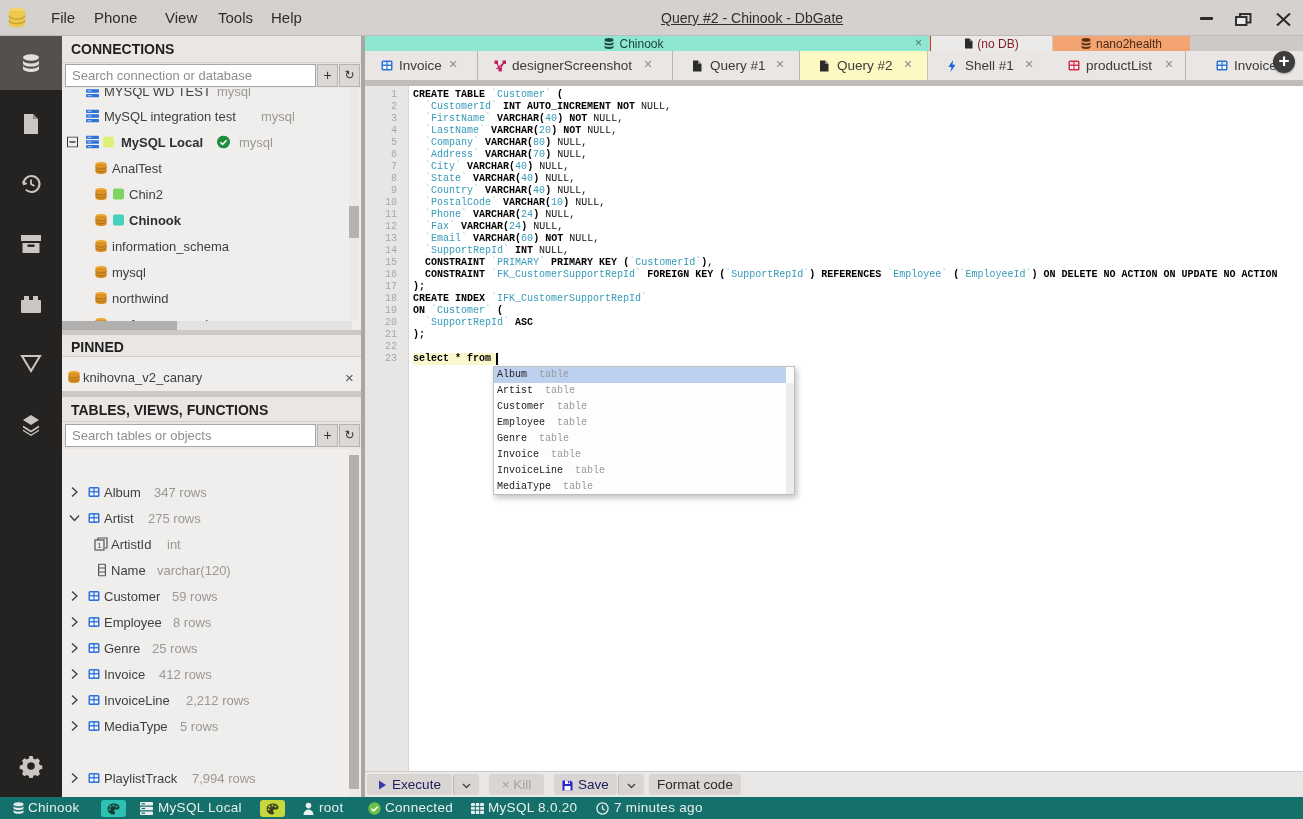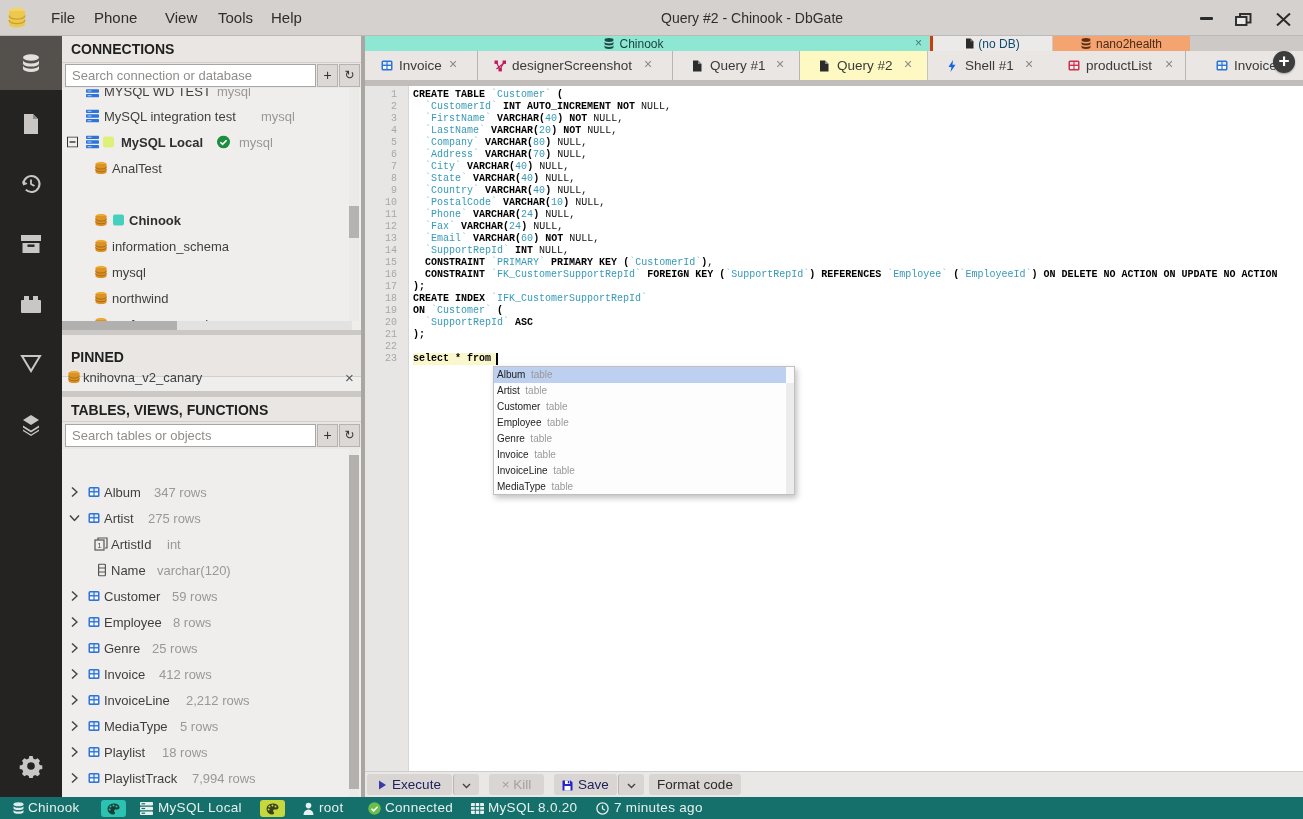--- a/index.html
+++ b/index.html
@@ -2,21 +2,21 @@
 <html><head>
 <meta charset="utf-8">
 <style>
   * { margin:0; padding:0; box-sizing:border-box; }
   html,body { width:1303px; height:819px; overflow:hidden; }
   body { font-family:"Liberation Sans",sans-serif; position:relative; background:#fff; }
   .abs { position:absolute; }
   
   #titlebar { left:0; top:0; width:1303px; height:36px; background:#d5d1ce; border-bottom:1px solid #bdb9b6; }
   .menuitem { position:absolute; top:0; height:36px; line-height:36px; font-size:15px; color:#2e2e2e; }
-  #wintitle { position:absolute; left:661px; top:0; height:36px; line-height:36px; font-size:14px; color:#2e2e2e; }
+  #wintitle { position:absolute; left:661px; top:0; height:36px; line-height:36px; font-size:14px; color:#2e2e2e;text-decoration:underline; }
   
   #iconbar { left:0; top:36px; width:62px; height:761px; background:#252321; }
   .ibicon { position:absolute; left:0; width:62px; height:56px; display:flex; align-items:center; justify-content:center; }
   
   #leftpanel { left:62px; top:36px; width:299px; height:761px; background:#f0eeec; overflow:hidden; }
   .phead { position:absolute; left:0; width:299px; background:#e9e6e3; border-bottom:1px solid #d2cfcd; border-top:1px solid #c8c5c3; font-weight:bold; font-size:14px; color:#1f1f1f; padding-left:9px; display:flex; align-items:center; }
   .searchrow { position:absolute; left:0; width:299px; height:25px; background:#e9e6e3; }
   .sinput { position:absolute; left:3px; top:1px; width:251px; height:23px; background:#fff; border:1px solid #a8a6a4; font-size:13px; color:#8f8d8b; line-height:21px; padding-left:6px; }
   .sbtn { position:absolute; top:1px; width:21px; height:23px; background:#dbd8d6; border:1px solid #b5b3b1; color:#333; text-align:center; line-height:21px; font-size:14px; }
   .row { position:absolute; left:0; width:299px; height:26px; }
@@ -212,20 +212,29 @@
     <div class="rowc rgray" style="left:177px">mysql</div>
   </div>
   <div class="row" style="top:67px">
     <svg class="rowc" style="left:33px" width="12" height="13" viewBox="0 0 12 13">
         <ellipse cx="6" cy="2.6" rx="5.5" ry="2.4" fill="#edaa35"></ellipse>
         <path d="M0.5 2.6 v7.8 a5.5 2.4 0 0 0 11 0 v-7.8 z" fill="#dd9226"></path>
         <path d="M0.5 5.2 a5.5 2.4 0 0 0 11 0 M0.5 7.9 a5.5 2.4 0 0 0 11 0" stroke="#a76c15" stroke-width="1" fill="none"></path>
       </svg>
     <div class="rowc rtext" style="left:50px">AnalTest</div>
   </div>
+  <div class="row" style="top:93px">
+    <svg class="rowc" style="left:33px" width="12" height="13" viewBox="0 0 12 13">
+        <ellipse cx="6" cy="2.6" rx="5.5" ry="2.4" fill="#edaa35"></ellipse>
+        <path d="M0.5 2.6 v7.8 a5.5 2.4 0 0 0 11 0 v-7.8 z" fill="#dd9226"></path>
+        <path d="M0.5 5.2 a5.5 2.4 0 0 0 11 0 M0.5 7.9 a5.5 2.4 0 0 0 11 0" stroke="#a76c15" stroke-width="1" fill="none"></path>
+      </svg>
+    <div class="rowc sq" style="left:51px;background:#7ed461"></div>
+    <div class="rowc rtext" style="left:67px">Chin2</div>
+  </div>
   <div class="row" style="top:119px">
     <svg class="rowc" style="left:33px" width="12" height="13" viewBox="0 0 12 13">
         <ellipse cx="6" cy="2.6" rx="5.5" ry="2.4" fill="#edaa35"></ellipse>
         <path d="M0.5 2.6 v7.8 a5.5 2.4 0 0 0 11 0 v-7.8 z" fill="#dd9226"></path>
         <path d="M0.5 5.2 a5.5 2.4 0 0 0 11 0 M0.5 7.9 a5.5 2.4 0 0 0 11 0" stroke="#a76c15" stroke-width="1" fill="none"></path>
       </svg>
     <div class="rowc sq" style="left:51px;background:#45d0bd"></div>
     <div class="rowc rtext" style="left:67px;font-weight:bold;color:#2f2f2f">Chinook</div>
   </div>
   <div class="row" style="top:145px">
@@ -261,21 +270,21 @@
     <div class="rowc rtext" style="left:50px">performance_schema</div>
   </div>
 </div>
 
 <div class="abs" style="left:349px;top:88px;width:10px;height:233px;background:#eceae8"></div>
 <div class="abs" style="left:349px;top:206px;width:10px;height:32px;background:#b5b3b1"></div>
 <div class="abs" style="left:62px;top:321px;width:290px;height:9px;background:#e4e2e0"></div>
 <div class="abs" style="left:62px;top:321px;width:115px;height:9px;background:#b2b0ae"></div>
 
 <div class="abs" style="left:62px;top:330px;width:299px;height:5px;background:#cbc8c6"></div>
-<div class="phead" style="left:62px;top:335px;width:299px;height:42px;border-top:none;padding-top:2px">PINNED</div>
+<div class="phead" style="left:62px;top:335px;width:299px;height:22px;border-top:none;padding-top:2px">PINNED</div>
 <div class="row abs" style="left:62px;top:362px;height:29px">
   <svg class="rowc" style="left:6px" width="12" height="13" viewBox="0 0 12 13">
       <ellipse cx="6" cy="2.6" rx="5.5" ry="2.4" fill="#edaa35"></ellipse>
       <path d="M0.5 2.6 v7.8 a5.5 2.4 0 0 0 11 0 v-7.8 z" fill="#dd9226"></path>
       <path d="M0.5 5.2 a5.5 2.4 0 0 0 11 0 M0.5 7.9 a5.5 2.4 0 0 0 11 0" stroke="#a76c15" stroke-width="1" fill="none"></path>
     </svg>
   <div class="rowc rtext" style="left:21px">knihovna_v2_canary</div>
   <div class="rowc" style="left:283px;font-size:15px;color:#555">×</div>
 </div>
 
@@ -412,34 +421,20 @@
       </svg>
     <svg class="rowc" style="left:26px" width="12" height="11" viewBox="0 0 12 11">
         <rect x="0.5" y="0.5" width="11" height="10" rx="1.5" fill="#2e73d8"></rect>
         <rect x="2" y="2" width="3.4" height="2.6" fill="#fff" opacity="0.85"></rect>
         <rect x="6.6" y="2" width="3.4" height="2.6" fill="#fff" opacity="0.85"></rect>
         <rect x="2" y="6" width="3.4" height="2.9" fill="#fff"></rect>
         <rect x="6.6" y="6" width="3.4" height="2.9" fill="#fff"></rect>
       </svg>
     <div class="rowc rtext" style="left:42px">MediaType</div>
     <div class="rowc rgray" style="left:118px">5 rows</div>
-  </div>
-  <div class="row" style="top:290px">
-    <svg class="rowc" style="left:9px" width="7" height="11" viewBox="0 0 7 11">
-        <path d="M1 1 l5 4.5 -5 4.5" fill="none" stroke="#444" stroke-width="1.5"></path>
-      </svg>
-    <svg class="rowc" style="left:26px" width="12" height="11" viewBox="0 0 12 11">
-        <rect x="0.5" y="0.5" width="11" height="10" rx="1.5" fill="#2e73d8"></rect>
-        <rect x="2" y="2" width="3.4" height="2.6" fill="#fff" opacity="0.85"></rect>
-        <rect x="6.6" y="2" width="3.4" height="2.6" fill="#fff" opacity="0.85"></rect>
-        <rect x="2" y="6" width="3.4" height="2.9" fill="#fff"></rect>
-        <rect x="6.6" y="6" width="3.4" height="2.9" fill="#fff"></rect>
-      </svg>
-    <div class="rowc rtext" style="left:42px">Playlist</div>
-    <div class="rowc rgray" style="left:100px">18 rows</div>
   </div>
   <div class="row" style="top:316px">
     <svg class="rowc" style="left:9px" width="7" height="11" viewBox="0 0 7 11">
         <path d="M1 1 l5 4.5 -5 4.5" fill="none" stroke="#444" stroke-width="1.5"></path>
       </svg>
     <svg class="rowc" style="left:26px" width="12" height="11" viewBox="0 0 12 11">
         <rect x="0.5" y="0.5" width="11" height="10" rx="1.5" fill="#2e73d8"></rect>
         <rect x="2" y="2" width="3.4" height="2.6" fill="#fff" opacity="0.85"></rect>
         <rect x="6.6" y="2" width="3.4" height="2.6" fill="#fff" opacity="0.85"></rect>
         <rect x="2" y="6" width="3.4" height="2.9" fill="#fff"></rect>
@@ -458,21 +453,21 @@
   <svg width="10" height="11" viewBox="0 0 10 11" style="margin-right:5px">
         <g fill="#1d4a42">
           <ellipse cx="5" cy="2" rx="4.5" ry="1.9"></ellipse>
           <path d="M0.5 3.5 a4.5 1.9 0 0 0 9 0 v2 a4.5 1.9 0 0 1 -9 0 z"></path>
           <path d="M0.5 7 a4.5 1.9 0 0 0 9 0 v2 a4.5 1.9 0 0 1 -9 0 z"></path>
         </g>
       </svg>
   Chinook
   <div style="position:absolute;right:7px;top:0;height:15px;line-height:14px;color:#4a7a70;font-size:12px">×</div>
 </div>
-<div class="dbgroup" style="left:565px;width:122px;background:#eceae8;color:#0c4a6e;border-left:3px solid #c2410c">
+<div class="dbgroup" style="left:565px;width:122px;background:#eceae8;color:#7f1d1d;border-left:1px solid #c2410c">
   <svg width="9" height="11" viewBox="0 0 9 11" style="margin-right:4px">
         <path d="M1 0.5 h4.5 l3 3 v7 h-7.5 z" fill="#2b2b2b"></path>
         <path d="M5.5 0.5 l3 3 h-3 z" fill="#777"></path>
       </svg>
   (no DB)
 </div>
 <div class="dbgroup" style="left:688px;width:137px;background:#f4a470;color:#4a2a18">
   <svg width="10" height="11" viewBox="0 0 10 11" style="margin-right:5px">
         <g fill="#5d3014">
           <ellipse cx="5" cy="2" rx="4.5" ry="1.9"></ellipse>
@@ -583,21 +578,21 @@
 <span class="k">CREATE INDEX</span> <span class="b">`</span><span class="i">IFK_CustomerSupportRepId</span><span class="b">`</span>
 <span class="k">ON</span> <span class="b">`</span><span class="i">Customer</span><span class="b">`</span> <span class="k">(</span>
   <span class="b">`</span><span class="i">SupportRepId</span><span class="b">`</span> <span class="k">ASC</span>
 <span class="k">)</span><span class="k">;</span>
 
 <span class="k">select * from</span> </div>
 <div class="abs" style="left:496px;top:353px;width:2px;height:12px;background:#000"></div>
 
 <div class="abs" id="popup"></div>
 <div class="abs" style="left:494px;top:367px;width:292px;height:16px;background:#bdd0f0"></div>
-<div class="abs" style="left:494px;top:367px;font-family:Liberation Sans, sans-serif;font-size:10px;line-height:16px;color:#222;white-space:pre;padding-left:3px">Album  <span style="color:#999">table</span>
+<div class="abs" style="left:494px;top:367px;font-family:Liberation Mono, monospace;font-size:10px;line-height:16px;color:#222;white-space:pre;padding-left:3px">Album  <span style="color:#999">table</span>
 Artist  <span style="color:#999">table</span>
 Customer  <span style="color:#999">table</span>
 Employee  <span style="color:#999">table</span>
 Genre  <span style="color:#999">table</span>
 Invoice  <span style="color:#999">table</span>
 InvoiceLine  <span style="color:#999">table</span>
 MediaType  <span style="color:#999">table</span></div>
 <div class="abs" style="left:786px;top:367px;width:8px;height:127px;background:#ececec"></div>
 <div class="abs" style="left:786px;top:367px;width:8px;height:16px;background:#fbfbfb"></div>
 <div class="abs" id="toolbar">

